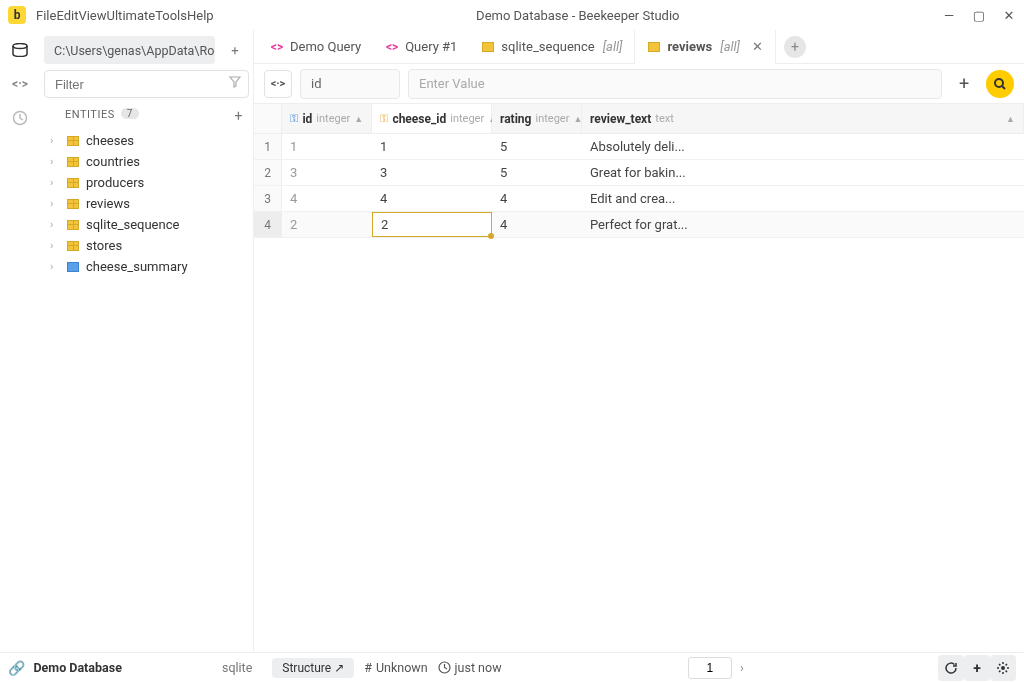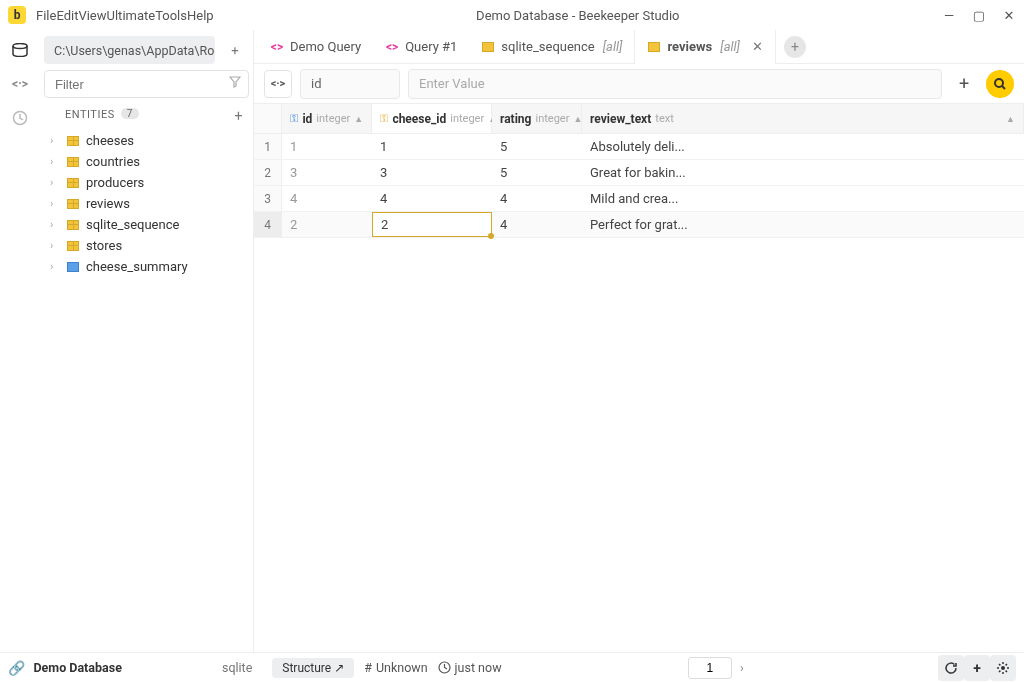--- a/index.html
+++ b/index.html
@@ -296,21 +296,21 @@
         <div class="cell id col-id">3</div>
         <div class="cell cheese col-cheese">3</div>
         <div class="cell rating col-rating">5</div>
         <div class="cell review col-review">Great for bakin...</div>
       </div>
       <div class="datarow">
         <div class="rn">3</div>
         <div class="cell id col-id">4</div>
         <div class="cell cheese col-cheese">4</div>
         <div class="cell rating col-rating">4</div>
-        <div class="cell review col-review">Mild and crea...</div>
+        <div class="cell review col-review">Edit and crea...</div>
       </div>
       <div class="datarow selected">
         <div class="rn">4</div>
         <div class="cell id col-id">2</div>
         <div class="cell cheese col-cheese editing">2</div>
         <div class="cell rating col-rating">4</div>
         <div class="cell review col-review">Perfect for grat...</div>
       </div>
     </div>
   </div>

